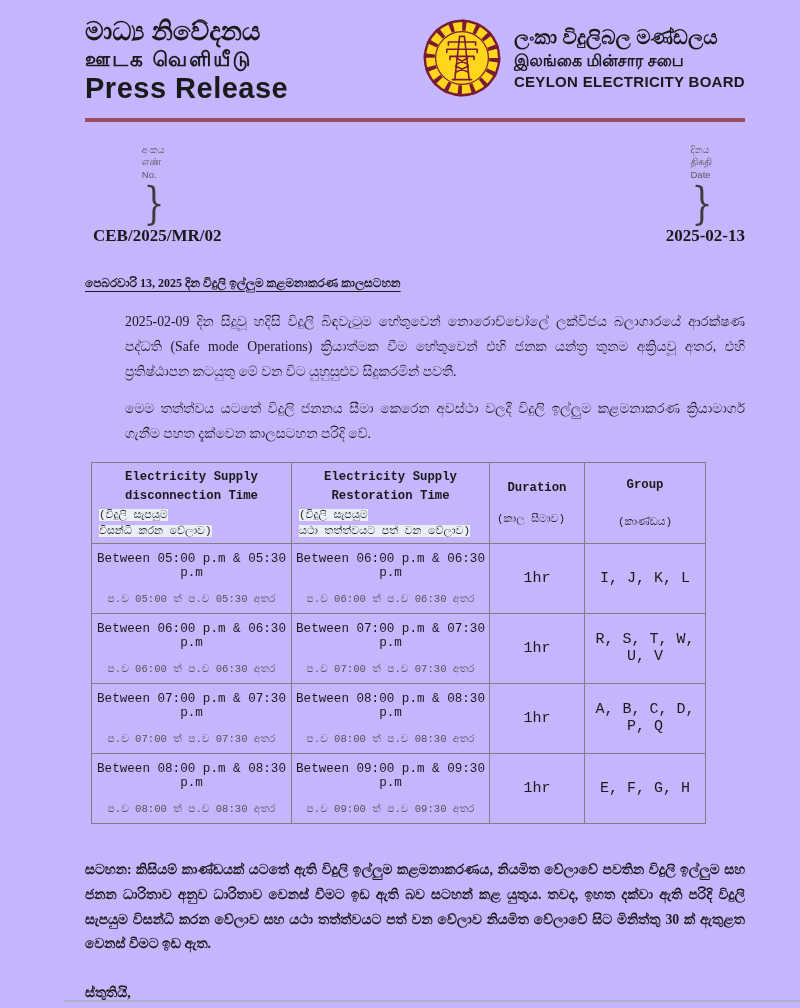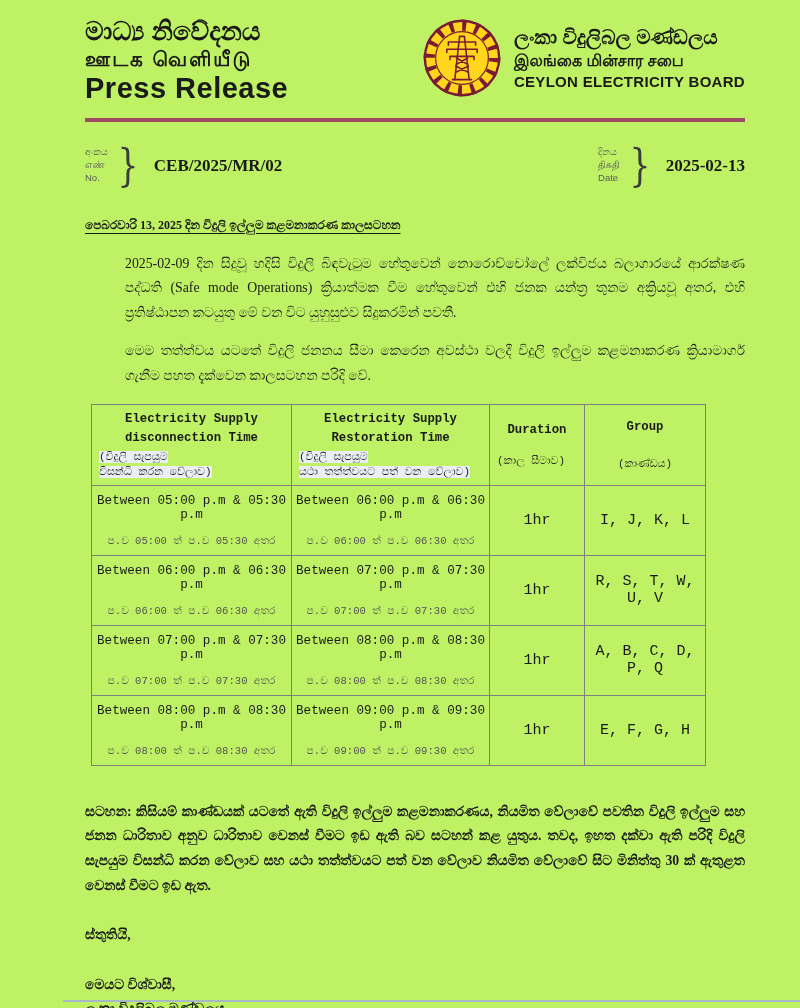--- a/index.html
+++ b/index.html
@@ -1,18 +1,18 @@
 <!DOCTYPE html>
 <html><head>
 <meta charset="utf-8">
 <style>
   * { margin:0; padding:0; box-sizing:border-box; }
   html,body { background:#ffffff; }
   .page {
-    width:800px; height:1008px; position:relative; background:#bef264;
+    width:800px; height:1008px; position:relative; background:#c4b5fd;
     font-family:"Liberation Serif", serif; color:#1a1a1a; overflow:hidden;
   }
   .content { padding:16px 55px 0 85px; }
 
   
   .header { display:flex; justify-content:space-between; align-items:flex-start; }
   .hdr-left { font-family:"Liberation Sans", sans-serif; }
   .hdr-left .si { font-size:26px; font-weight:bold; line-height:1.2; }
   .hdr-left .ta { font-size:20px; font-weight:bold; letter-spacing:2px; line-height:1.25; }
   .hdr-left .en { font-size:29px; font-weight:800; letter-spacing:0.5px; line-height:1.15; }
@@ -20,21 +20,21 @@
   .logo { width:80px; height:80px; flex:0 0 auto; }
   .hdr-right-text { font-family:"Liberation Sans", sans-serif; }
   .hdr-right-text .si { font-size:20px; font-weight:bold; line-height:1.3; }
   .hdr-right-text .ta { font-size:16px; font-weight:bold; line-height:1.35; }
   .hdr-right-text .en { font-size:15px; font-weight:800; letter-spacing:0.3px; line-height:1.4; }
 
   .red-bar { height:4px; margin-top:12px; width:100%; }
 
   
   .ref-row { display:flex; justify-content:space-between; align-items:center; margin-top:22px; }
-  .ref-group { display:flex; align-items:center; }
+  .ref-group { display:flex; align-items:center;flex-direction:column; }
   .ref-label { font-family:"Liberation Sans", sans-serif; font-size:9.5px; color:#5a5a5a; line-height:1.35; }
   .brace { font-family:"DejaVu Serif", serif; font-size:44px; font-weight:300; color:#3c3c3c;
            transform:scaleX(0.75); margin:0 4px 0 6px; line-height:1; }
   .ref-value { font-size:17px; font-weight:bold; margin-left:8px; white-space:nowrap;text-align:right; }
 
   
   .doc-title { margin-top:30px; font-size:12px; font-weight:bold; text-decoration:underline; text-underline-offset:4px; }
   .para { margin-top:19px; font-size:13.8px; line-height:1.8; text-align:justify;margin-left:40px; }
   .para + .para { margin-top:13px; }
 

